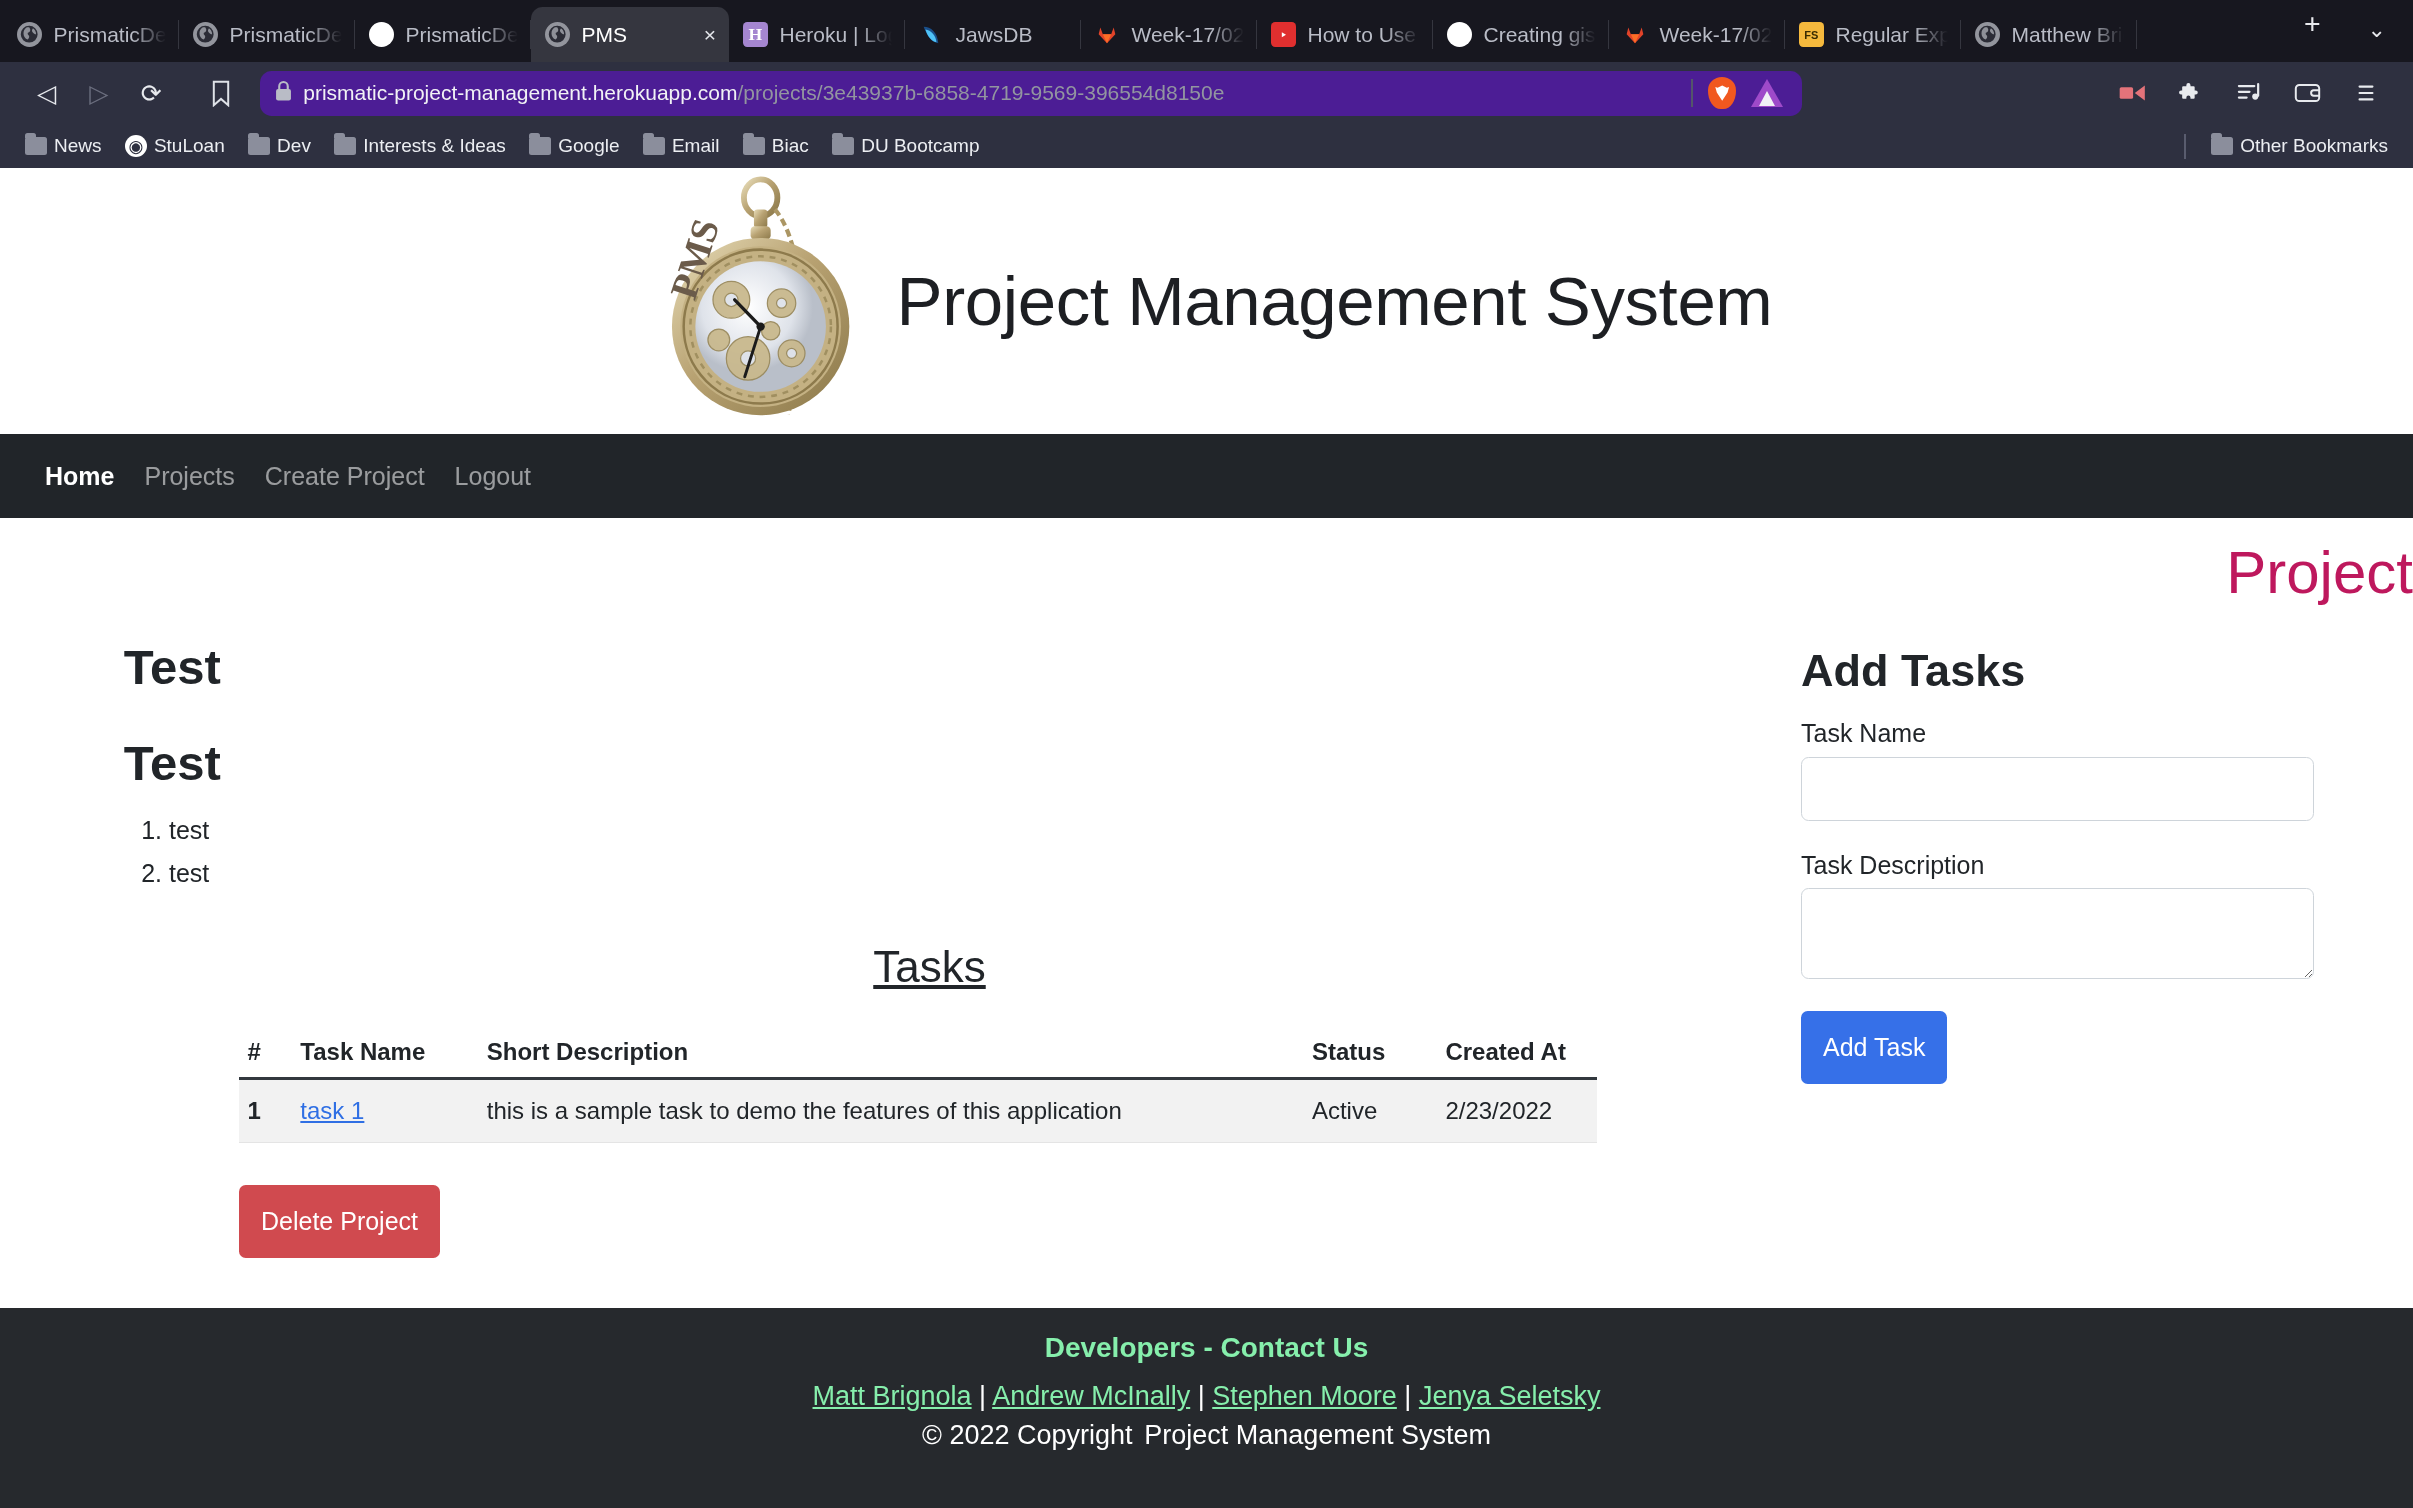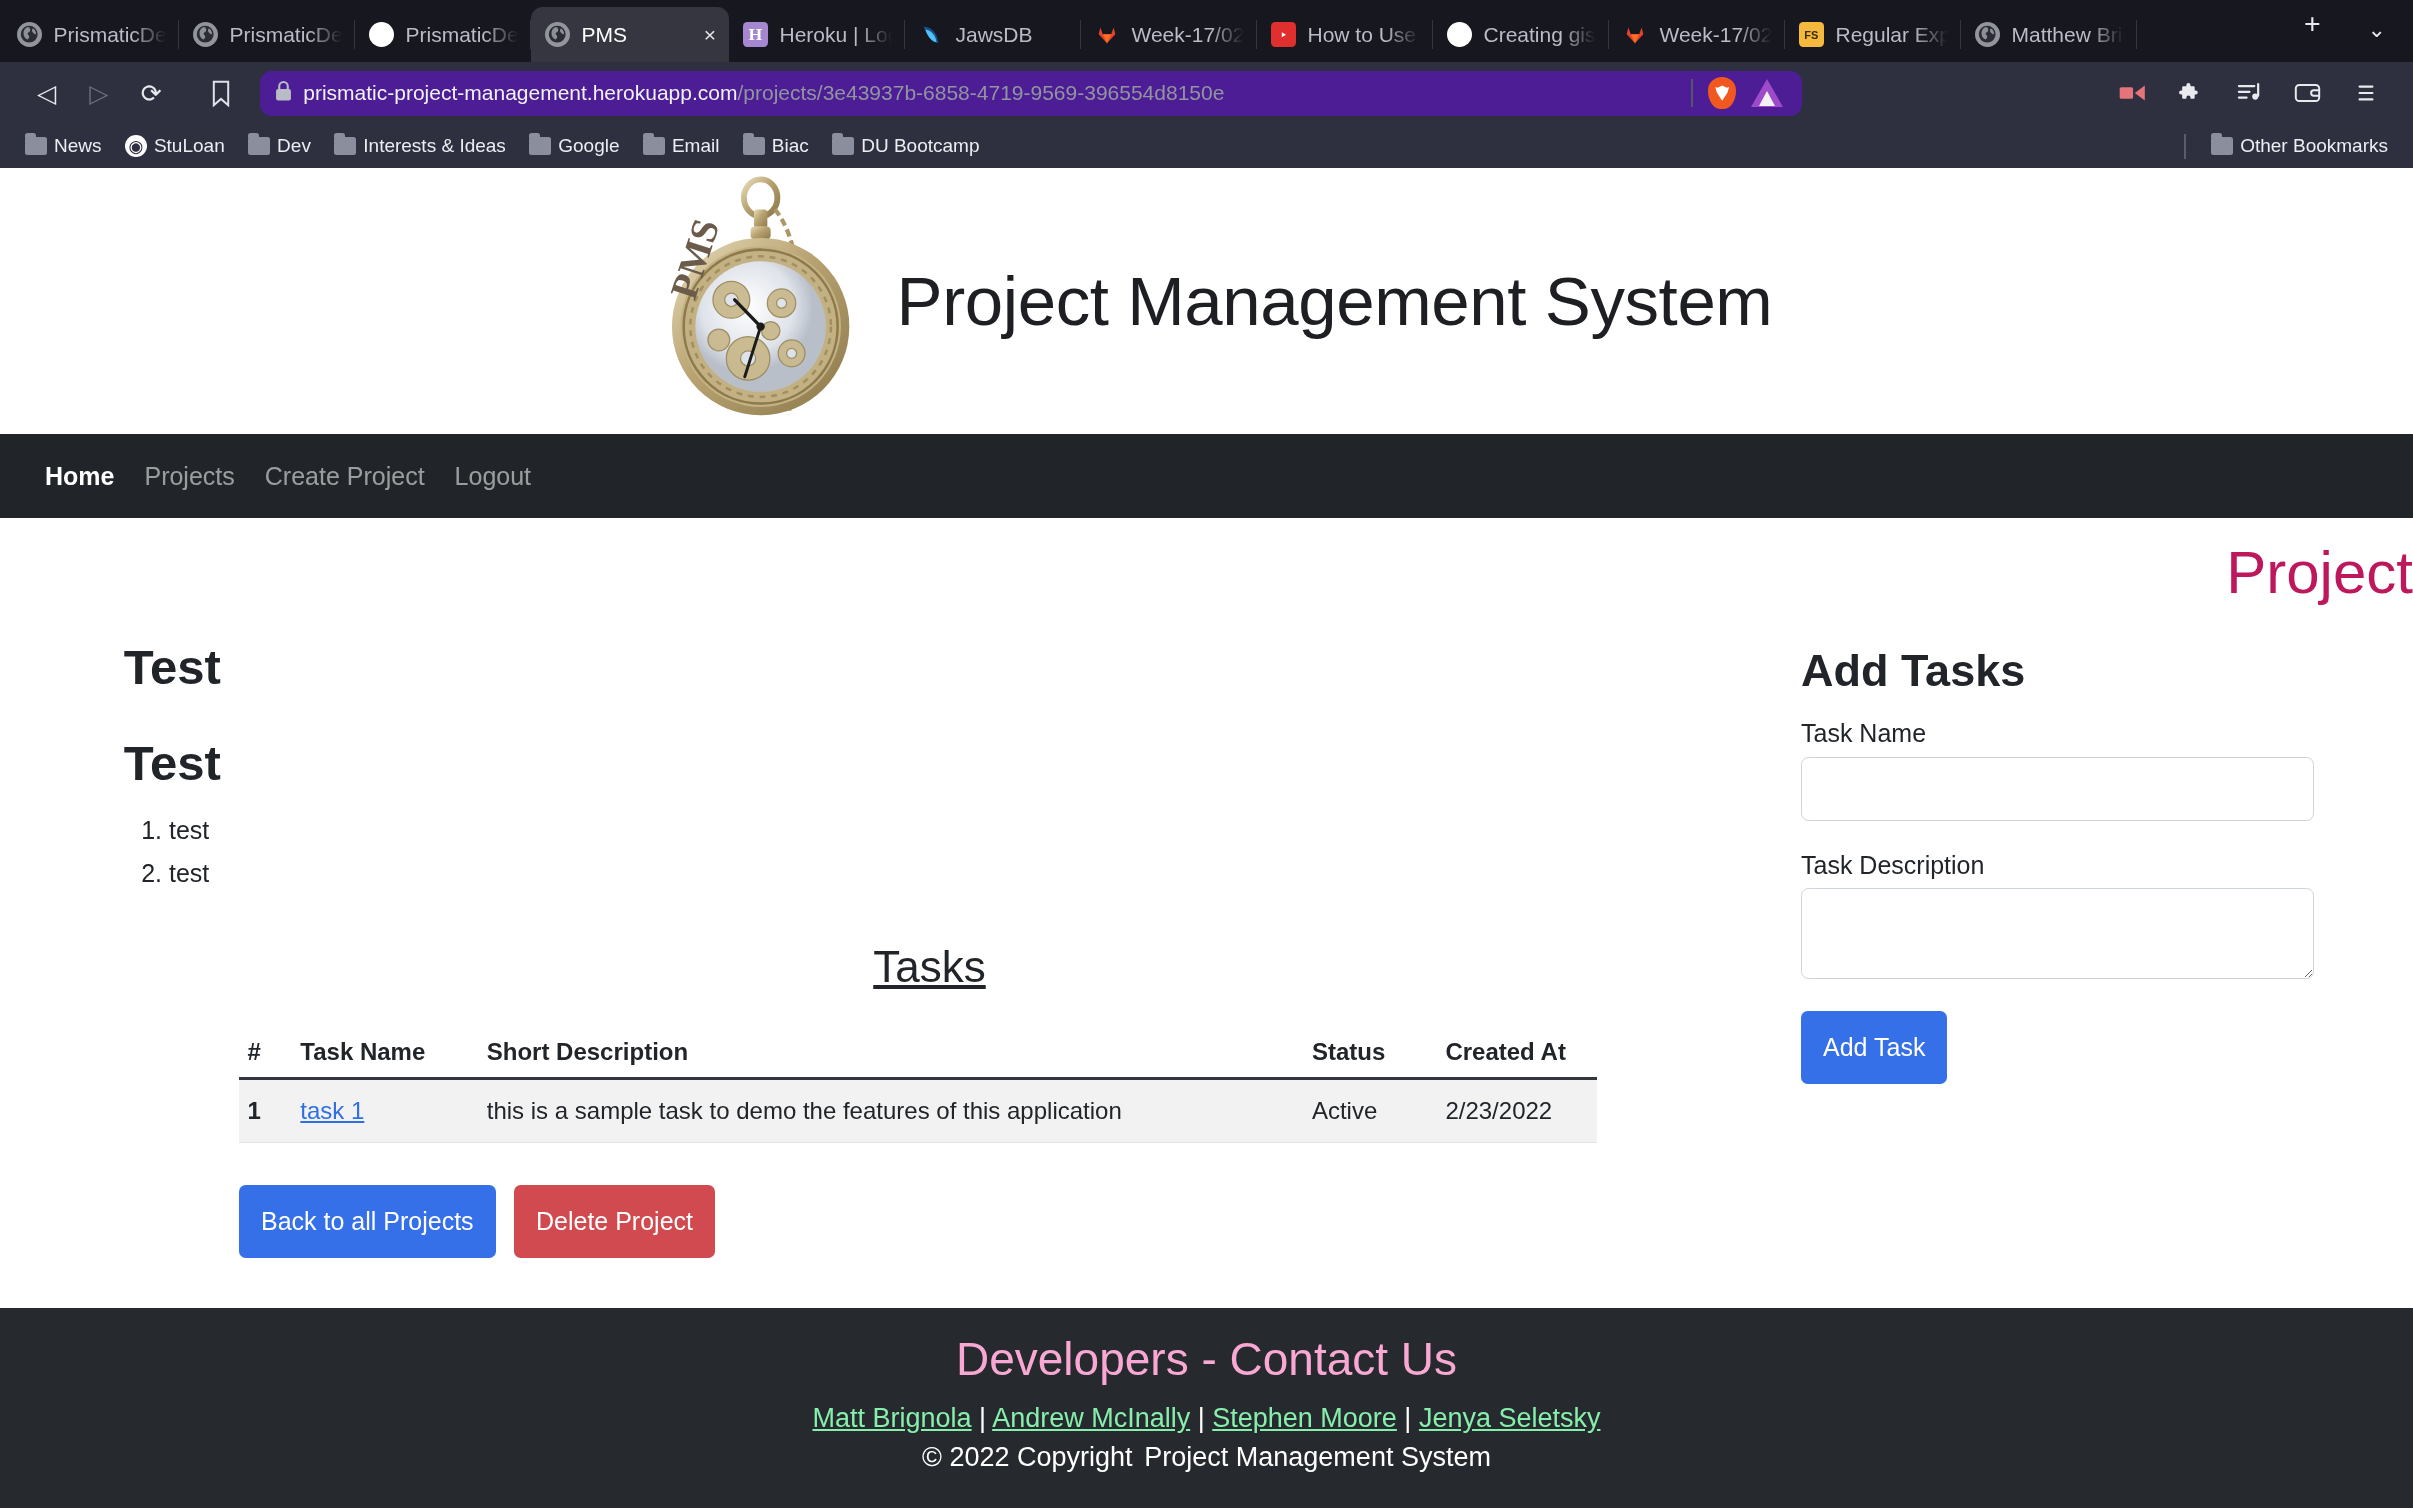--- a/index.html
+++ b/index.html
@@ -171,21 +171,21 @@
   }
   .text-area {
     width: 513px; height: 91px; border: 1.7px solid #ced4da; border-radius: 7.5px;
     background: #fff; margin-bottom: 28.5px; font-size: 23.5px; padding: 10px 15px;
     font-family: "Liberation Sans", sans-serif; color: #212529; resize: both;
   }
 
   .site-footer {
     background: #26292d; width: 2413px; height: 205px; text-align: center; padding-top: 23.5px;
   }
-  .footer-heading { color: #f9a8d4; font-size: 46px; font-weight: normal; padding-bottom: 17px; }
+  .footer-heading { color: #86efac; font-size: 28px; font-weight: bold; padding-bottom: 17px; }
   .footer-devs { color: #fff; font-size: 27px; padding-bottom: 8.4px; }
   .footer-devs a { color: #86efac; text-decoration: underline; }
   .footer-copy { color: #fff; font-size: 27px; }
   .sp { display:inline-block; width: 11.7px; }
 </style>
 </head>
 <body>
 
 <div class="browser">
 
@@ -502,21 +502,20 @@
                 <td class="c-num">1</td>
                 <td class="c-name"><a class="tlink" href="#">task 1</a></td>
                 <td class="c-desc">this is a sample task to demo the features of this application</td>
                 <td class="c-status">Active</td>
                 <td class="c-created">2/23/2022</td>
               </tr>
             </tbody>
         </table>
 
         <div class="btnrow">
-          <button class="btn btn-primary">Back to all Projects</button>
           <button class="btn btn-danger">Delete Project</button>
         </div>
       </div>
 
       <div class="col-side">
         <h2 class="side-title">Add Tasks</h2>
         <label class="field-label">Task Name</label>
         <input class="text-input" type="text" placeholder="" style="">
         <label class="field-label">Task Description</label>
         <textarea class="text-area" placeholder="" style=""></textarea>

